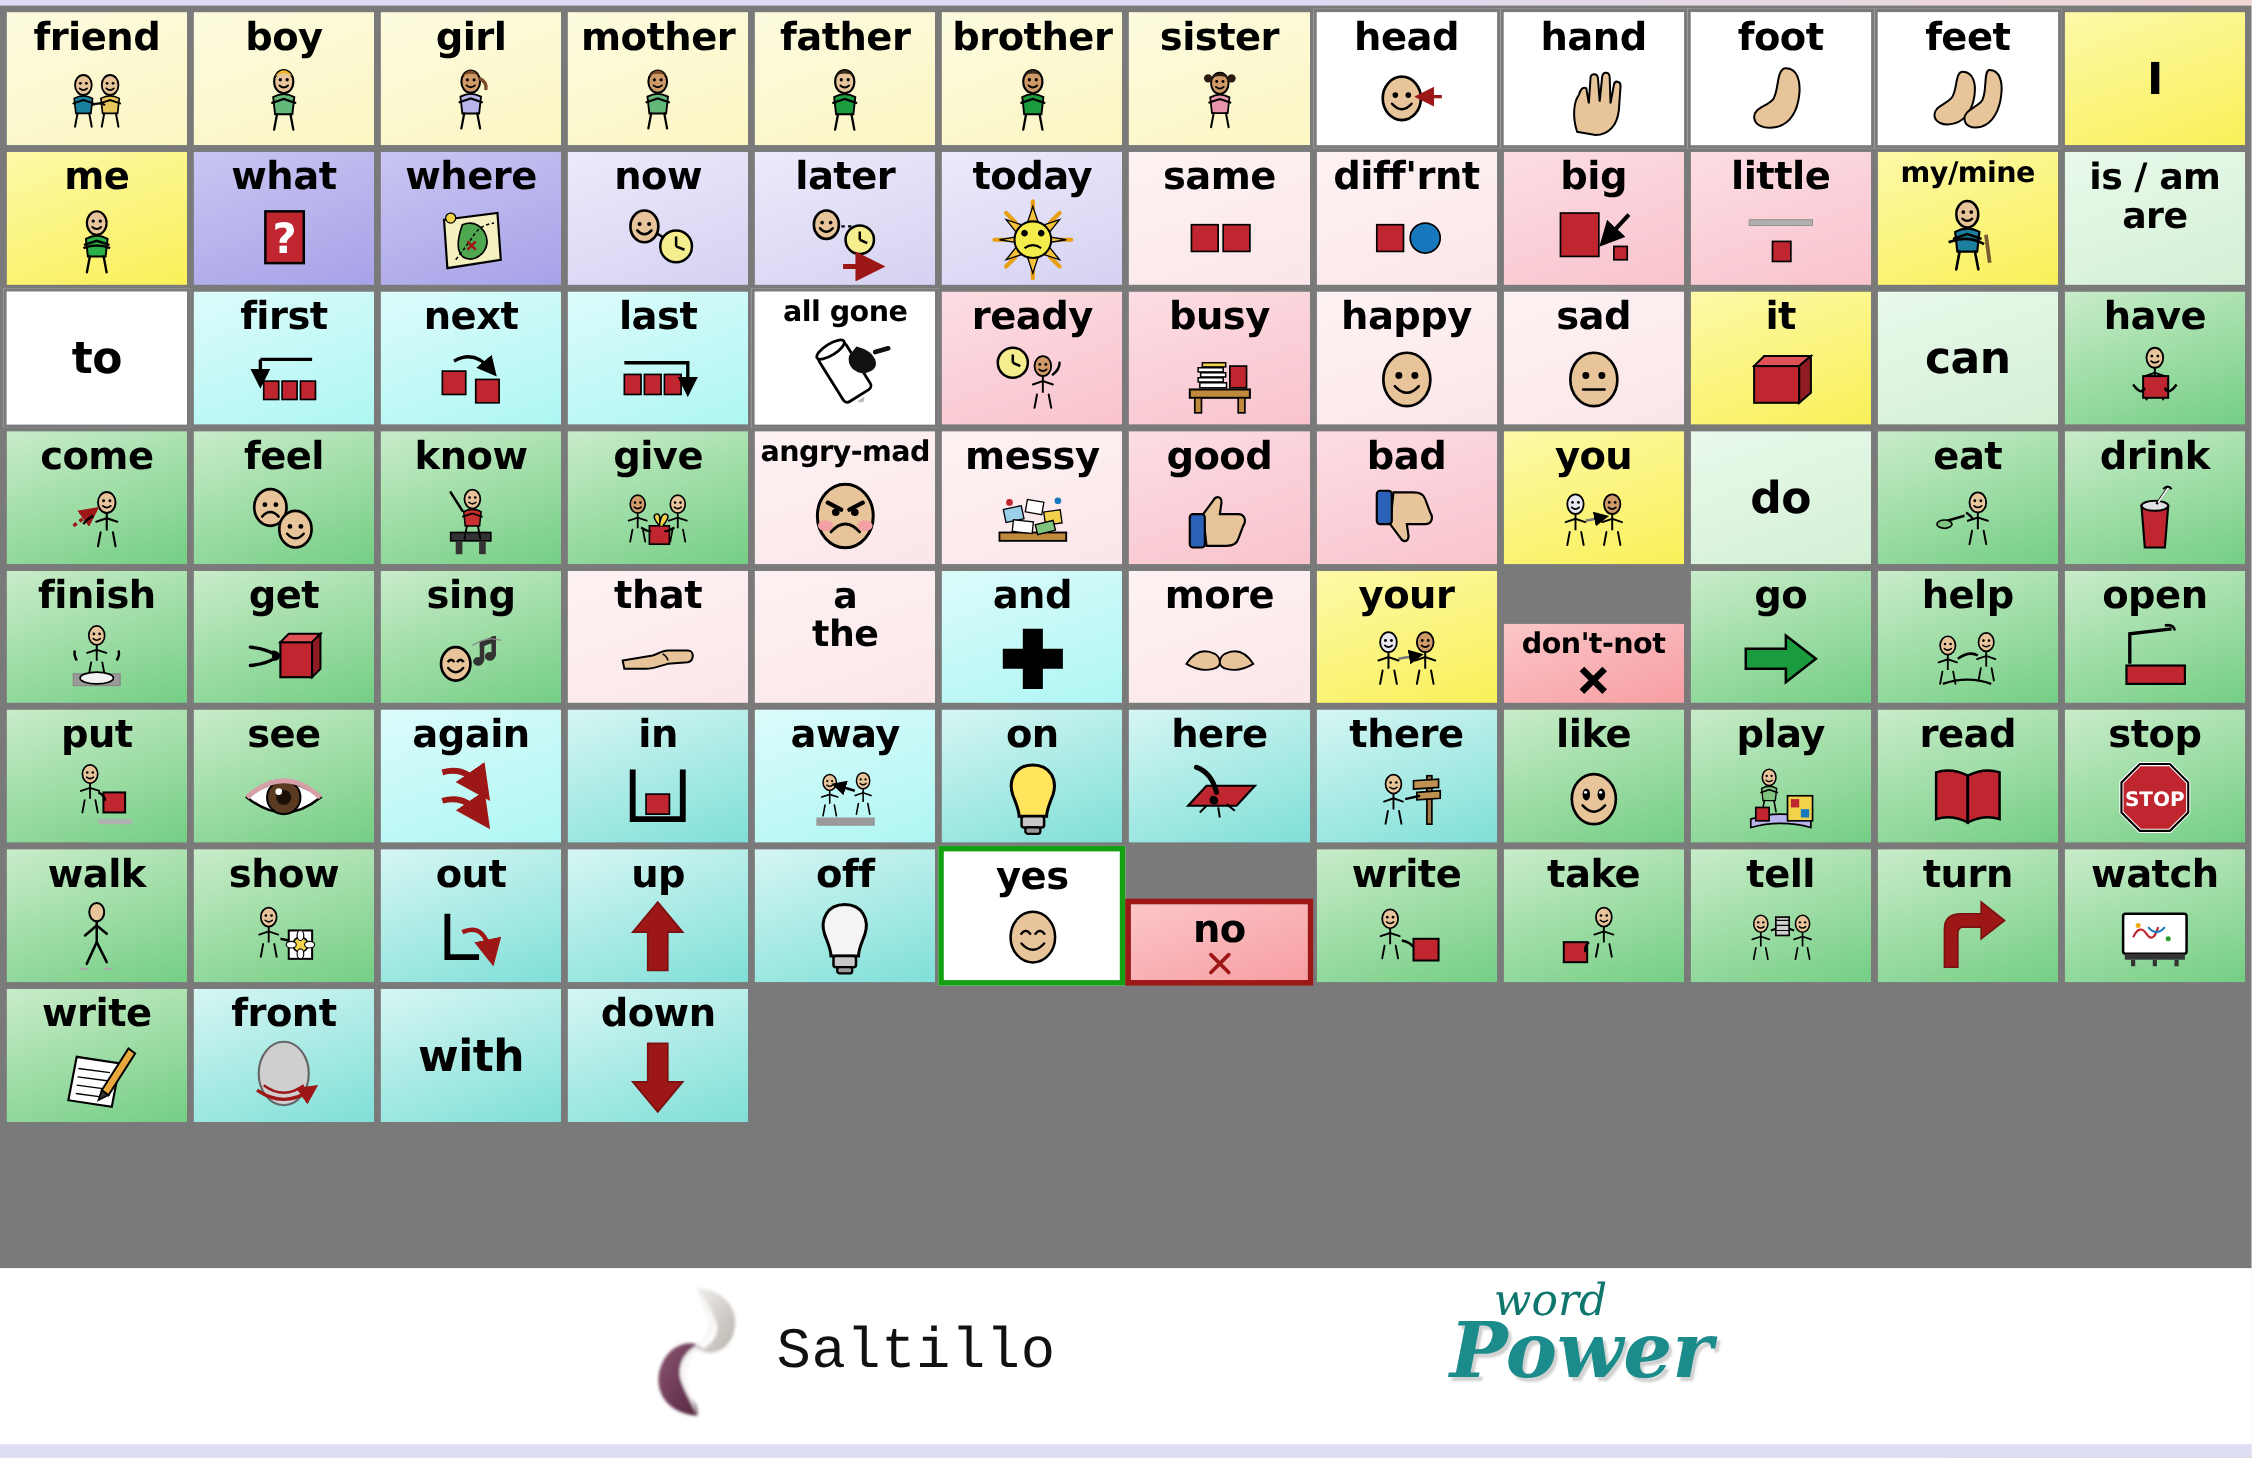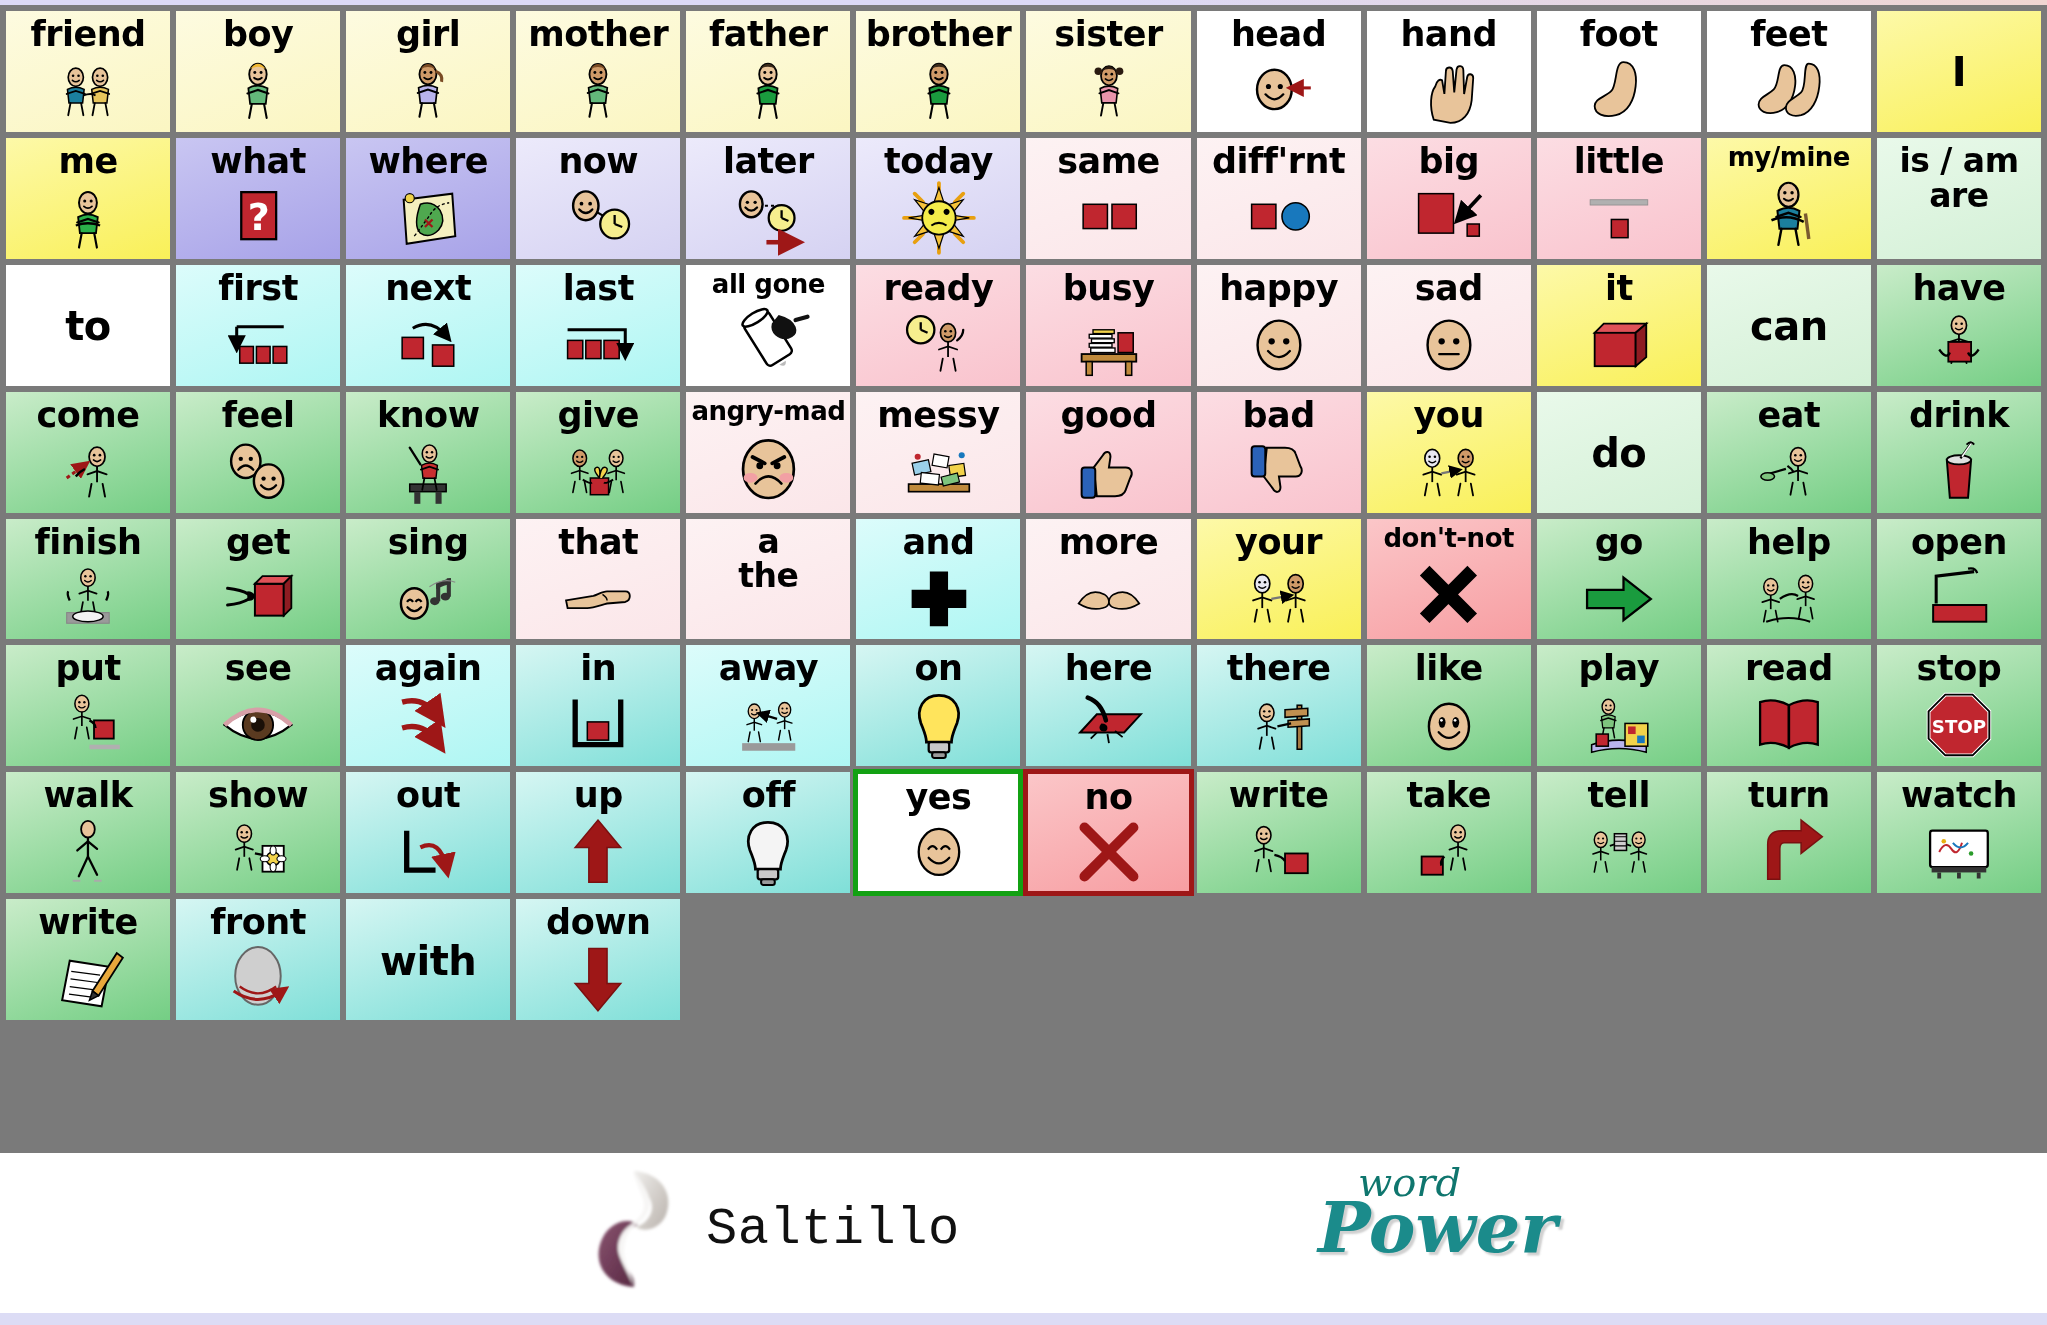--- a/index.html
+++ b/index.html
@@ -61,21 +61,21 @@
   .art svg { max-height:100%; max-width:100%; display:block; }
 
   
   .c-cream    { background: linear-gradient(160deg,#fdfbe0 0%,#fbf6c2 100%); }
   .c-yellow   { background: linear-gradient(160deg,#fdf9a8 0%,#f9f058 100%); }
   .c-purple   { background: linear-gradient(160deg,#c9c6f2 0%,#a7a2e8 100%); }
   .c-lavender { background: linear-gradient(160deg,#eceafb 0%,#d5d2f2 100%); }
   .c-white    { background:#ffffff; }
   .c-pinkpale { background: linear-gradient(160deg,#fdf2f3 0%,#fbe6e9 100%); }
   .c-pink     { background: linear-gradient(160deg,#fcdde3 0%,#f9c3cd 100%); }
-  .c-pinkred  { background: linear-gradient(160deg,#fbc6c8 0%,#f79ea2 100%); }
+  .c-pinkred  { background: linear-gradient(160deg,#fbc6c8 0%,#f79ea2 100%); margin-top: 48px; }
   .c-mint     { background: linear-gradient(160deg,#e9f9ea 0%,#d3f0d6 100%); }
   .c-green    { background: linear-gradient(160deg,#c9ecc9 0%,#74ce84 100%); }
   .c-cyan     { background: linear-gradient(160deg,#dcfcfb 0%,#aef6f3 100%); }
   .c-teal     { background: linear-gradient(160deg,#d6f6f3 0%,#7fdfd8 100%); }
 
   .border-green { border:5px solid #13a113 !important; }
   .border-red   { border:5px solid #9e1717 !important; }
 
   
   .footer { position:absolute; left:0; top:1153px; width:2047px; height:160px;

